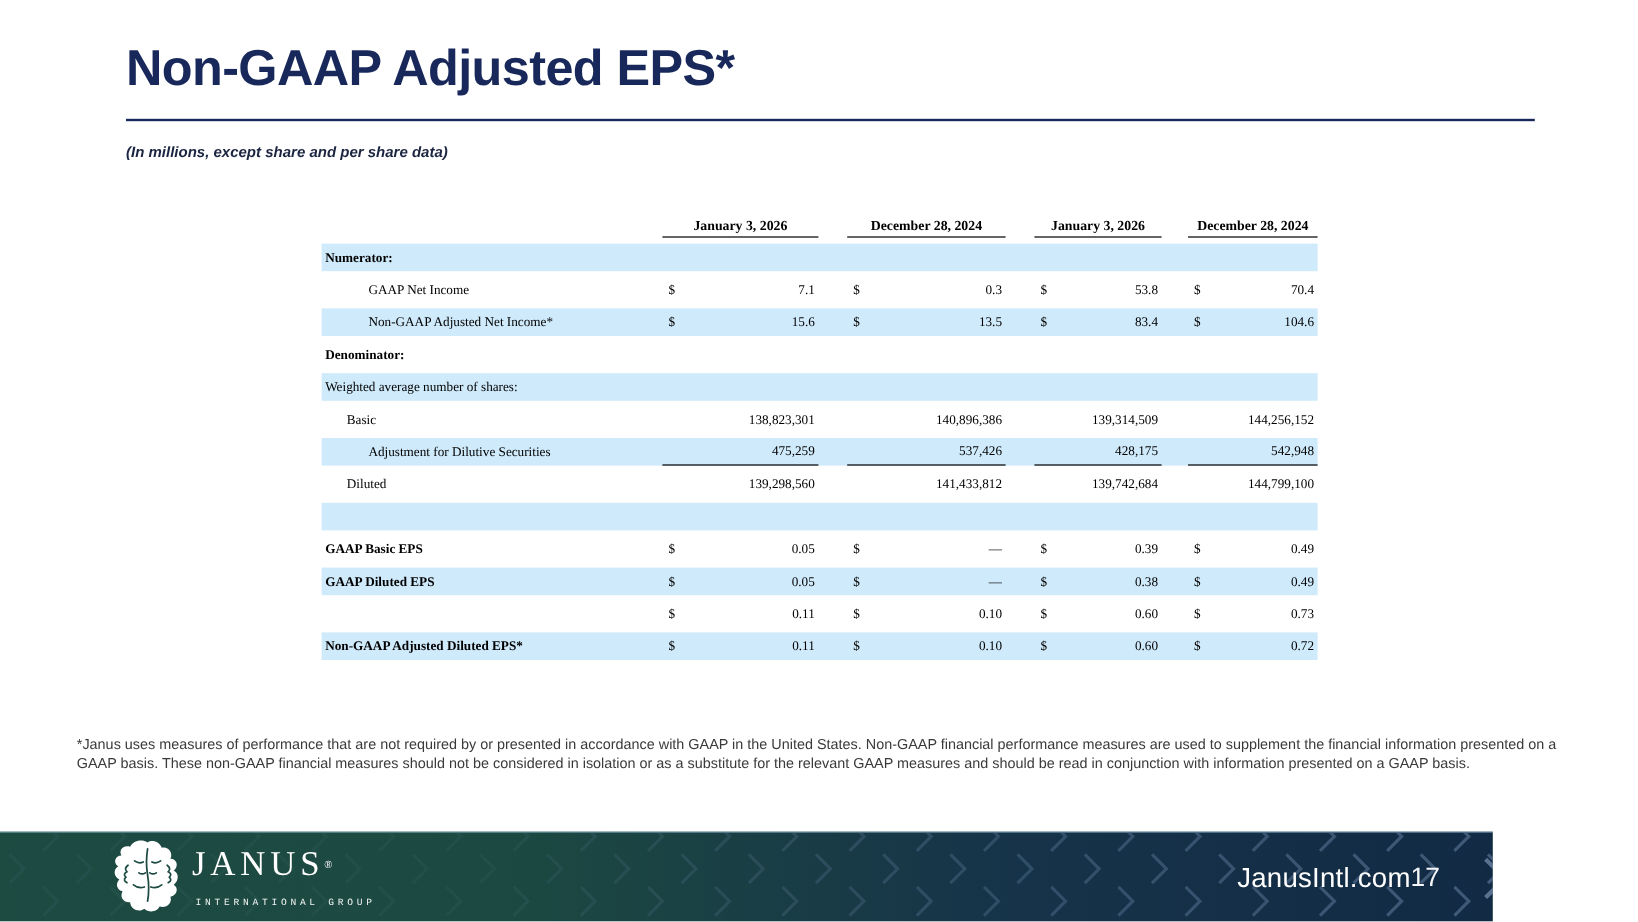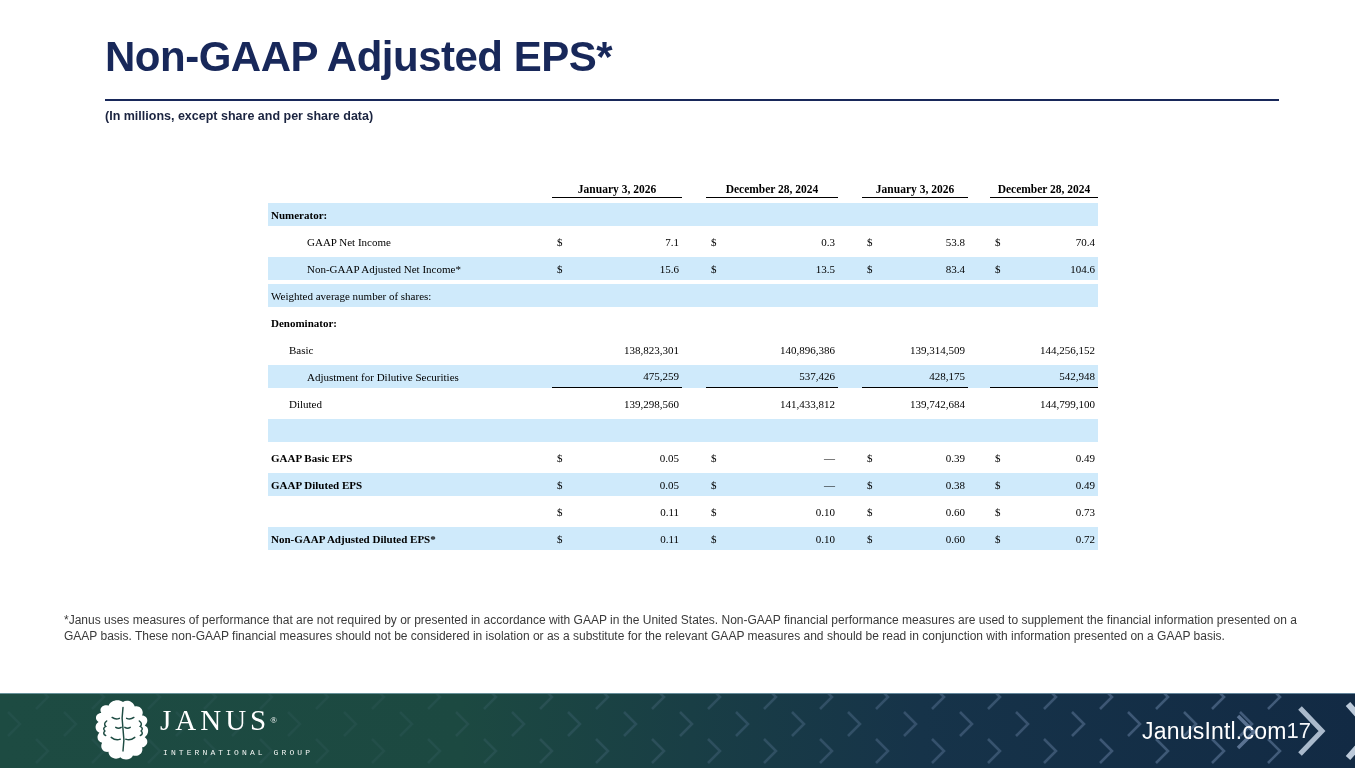--- a/index.html
+++ b/index.html
@@ -3,21 +3,21 @@
 <meta charset="utf-8">
 <style>
   * { margin:0; padding:0; box-sizing:border-box; }
   html,body { width:1365px; height:768px; }
   body { position:relative; overflow:hidden; background:#ffffff; font-family:"Liberation Sans", sans-serif; }
 
   
   .title { position:absolute; left:105px; top:33px; font-size:42px; font-weight:700;
            letter-spacing:-0.5px; color:#18285a; }
   .title-rule { position:absolute; left:105px; top:99px; width:1174px; height:2px; background:#18285a; }
-  .subtitle { position:absolute; left:105px; top:109px; font-size:12.5px; font-weight:700; color:#1b2440; }
+  .subtitle { position:absolute; left:105px; top:120px; font-size:12.5px; font-weight:700; color:#1b2440;font-style:italic; }
 
   
   .fin-table { position:absolute; left:268px; top:172px; width:830px;
                font-family:"Liberation Serif", serif; color:#000; }
   .grid { display:grid; grid-template-columns:284px 130px 24px 132px 24px 106px 22px 108px; }
   .ghead { height:16px; }
   .gcell { font-size:11.5px; font-weight:700; text-align:center; border-bottom:1.5px solid #000;
            padding-bottom:2px; align-self:end; }
   .g1 { grid-column:2 / span 3; }
   .g2 { grid-column:6 / span 3; }
@@ -34,21 +34,21 @@
   .trow.ind2 .lbl { padding-left:39px; }
   .numc { display:flex; justify-content:space-between; align-items:center;
           height:100%; padding:0 3px 0 5px; }
   .trow.sumline .numc { border-bottom:1.5px solid #000; }
 
   
   .footnote { position:absolute; left:64px; top:613px; width:1250px; font-size:12px;
               line-height:15.5px; color:#3a3a3a; }
 
   
-  .footer { position:absolute; left:0; bottom:0; width:1355px; height:75px;
+  .footer { position:absolute; left:0; bottom:0; width:1244px; height:75px;
             background:linear-gradient(90deg,#1d4b42 0%,#1c4941 34%,#163349 68%,#122a44 100%);
             border-top:1px solid rgba(165,205,225,.55); overflow:hidden;padding-left:32px; }
   .footer-pattern { position:absolute; left:0; top:0; width:1365px; height:75px; }
   .footer-content { position:absolute; left:0; top:0; width:100%; height:100%;
                     display:flex; align-items:center; }
   .logo-wrap { display:flex; align-items:center; margin-left:94px; }
   .logo-text-block { margin-left:8px; color:#fff; }
   .logo-name { font-family:"Liberation Serif", serif; font-size:29px; letter-spacing:4px; line-height:28px; }
   .logo-reg { font-size:9px; vertical-align:top; letter-spacing:0; }
   .logo-sub { font-size:8px; letter-spacing:3.1px; margin-top:14px; padding-left:3px; color:#f2f5f3;font-family:Liberation Mono, monospace; }
@@ -109,26 +109,26 @@
     <div class="numc c3">
         <span>$</span>
         <span>83.4</span>
       </div>
     <div class="numc c4">
         <span>$</span>
         <span>104.6</span>
       </div>
   </div>
 
+  <div class="grid trow bold">
+    <div class="lbl">Denominator:</div>
+  </div>
+
   <div class="grid trow shade">
     <div class="lbl">Weighted average number of shares:</div>
-  </div>
-
-  <div class="grid trow bold">
-    <div class="lbl">Denominator:</div>
   </div>
 
   <div class="grid trow ind1">
     <div class="lbl">Basic</div>
     <div class="numc c1">
         <span></span>
         <span>138,823,301</span>
       </div>
     <div class="numc c2">
         <span></span>

